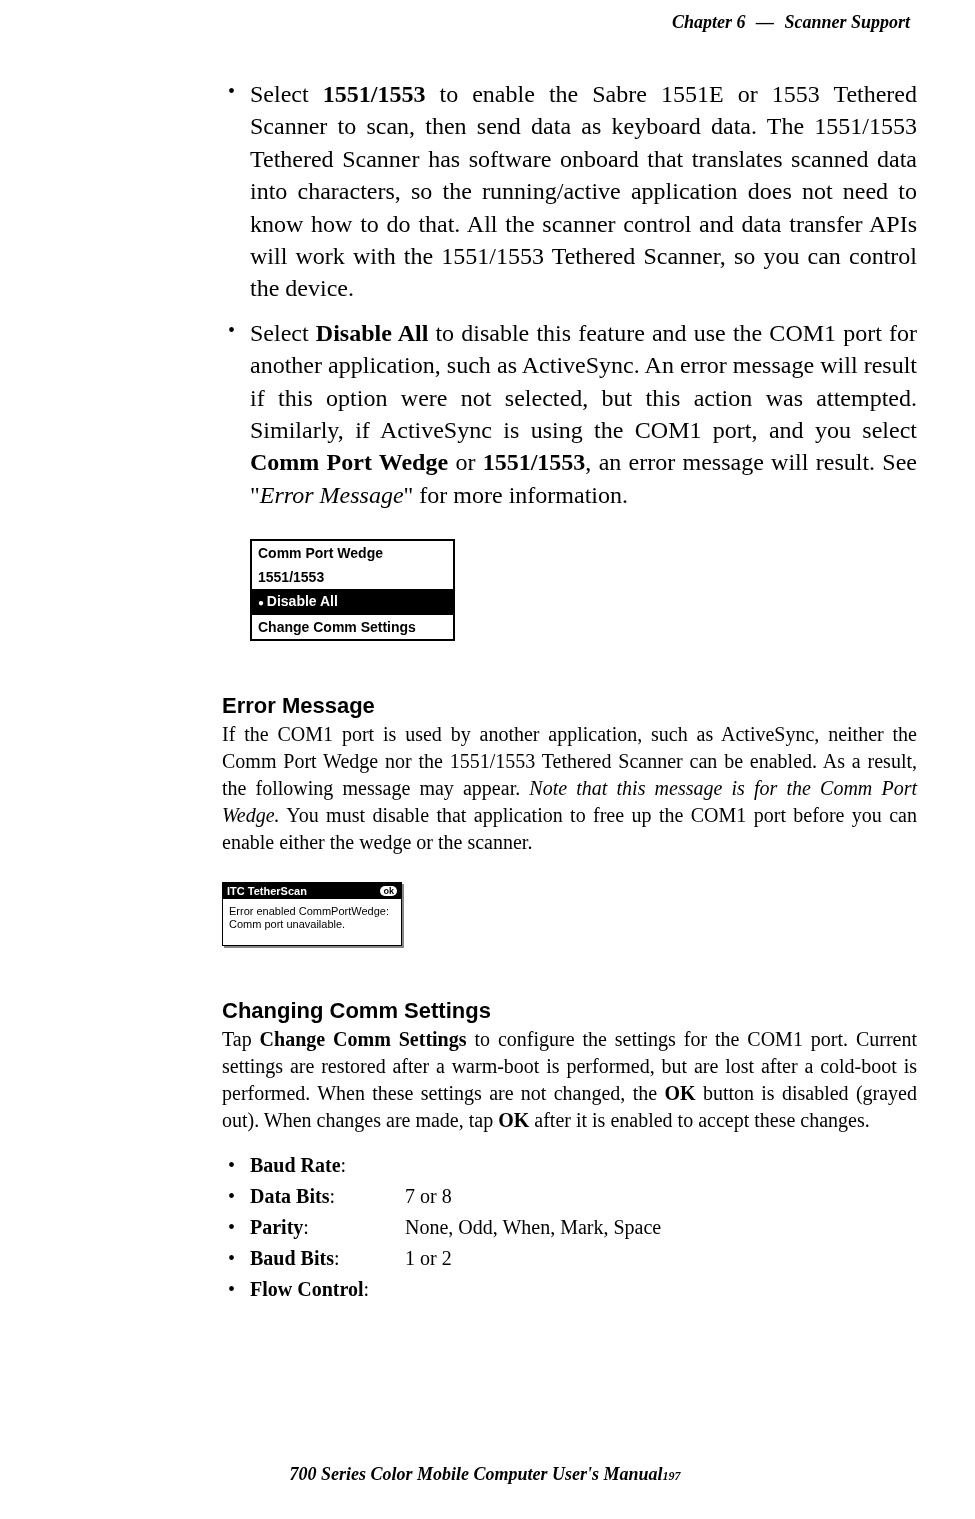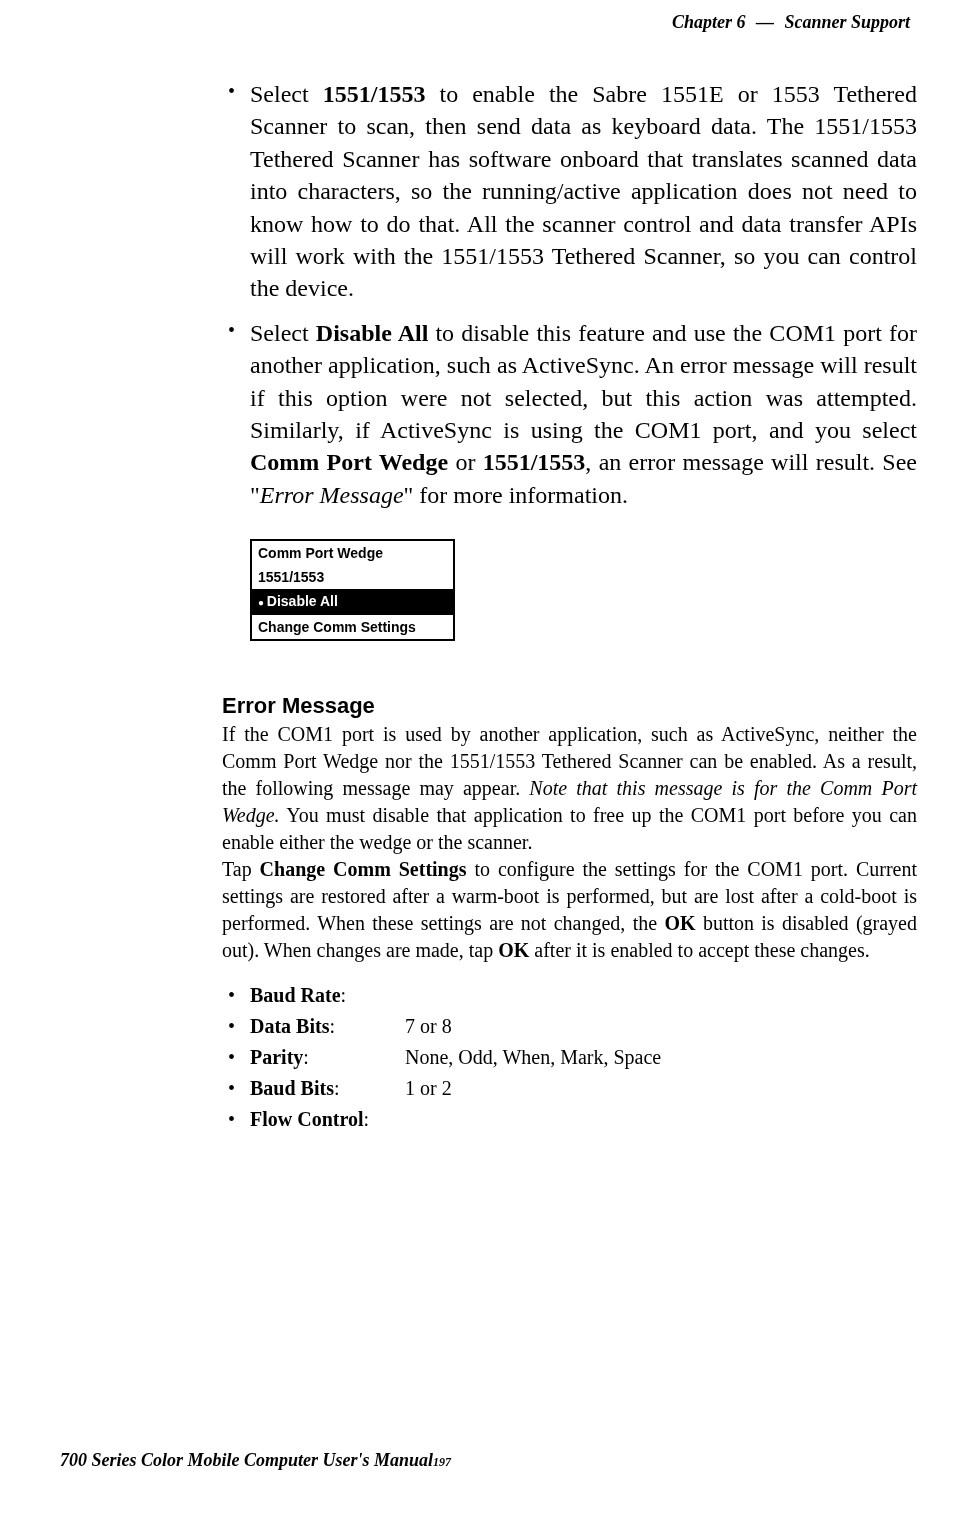--- a/index.html
+++ b/index.html
@@ -133,25 +133,25 @@
     .settings-label {
       display: inline-block;
       width: 155px;
       font-weight: bold;
     }
     .settings-label .colon { font-weight: normal; }
     .settings-value { flex: 1; }
 
     .footer {
       position: absolute;
-      bottom: 48px;
+      bottom: 34px;
       left: 60px;
       right: 65px;
       display: flex;
-      justify-content: flex-start;
+      justify-content: center;
       align-items: baseline;
       font-weight: bold;
       font-style: italic;
     }
     .footer-left { font-size: 18px; }
     .footer-right { font-size: 12px; font-style: italic; }
   </style>
 </head>
 <body>
 
@@ -178,21 +178,29 @@
     <div class="menu-row selected">Disable All</div>
     <div class="menu-divider"></div>
     <div class="menu-row">Change Comm Settings</div>
   </div>
 
   <div class="subheading">Error Message</div>
   <div class="paragraph">
     <span>If the COM1 port is used by another application, such as ActiveSync, neither the Comm Port Wedge nor the 1551/1553 Tethered Scanner can be enabled. As a result, the following message may appear. </span><span class="italic">Note that this message is for the Comm Port Wedge.</span><span> You must disable that application to free up the COM1 port before you can enable either the wedge or the scanner.</span>
   </div>
 
-
+  <div class="dialog-figure">
+    <div class="dialog-titlebar">
+      <span>ITC TetherScan</span>
+      <span class="dialog-ok">ok</span>
+    </div>
+    <div class="dialog-body">Error enabled CommPortWedge: Comm port unavailable.</div>
+  </div>
+
+  <div class="subheading">Changing Comm Settings</div>
   <div class="paragraph">
     <span>Tap </span><span class="bold">Change Comm Settings</span><span> to configure the settings for the COM1 port. Current settings are restored after a warm-boot is performed, but are lost after a cold-boot is performed. When these settings are not changed, the </span><span class="bold">OK</span><span> button is disabled (grayed out). When changes are made, tap </span><span class="bold">OK</span><span> after it is enabled to accept these changes.</span>
   </div>
 
   <ul class="settings-list">
     <li class="settings-item">
       <span class="settings-label"><span>Baud Rate</span><span class="colon">:</span></span>
     </li>
     <li class="settings-item">
       <span class="settings-label"><span>Data Bits</span><span class="colon">:</span></span>

